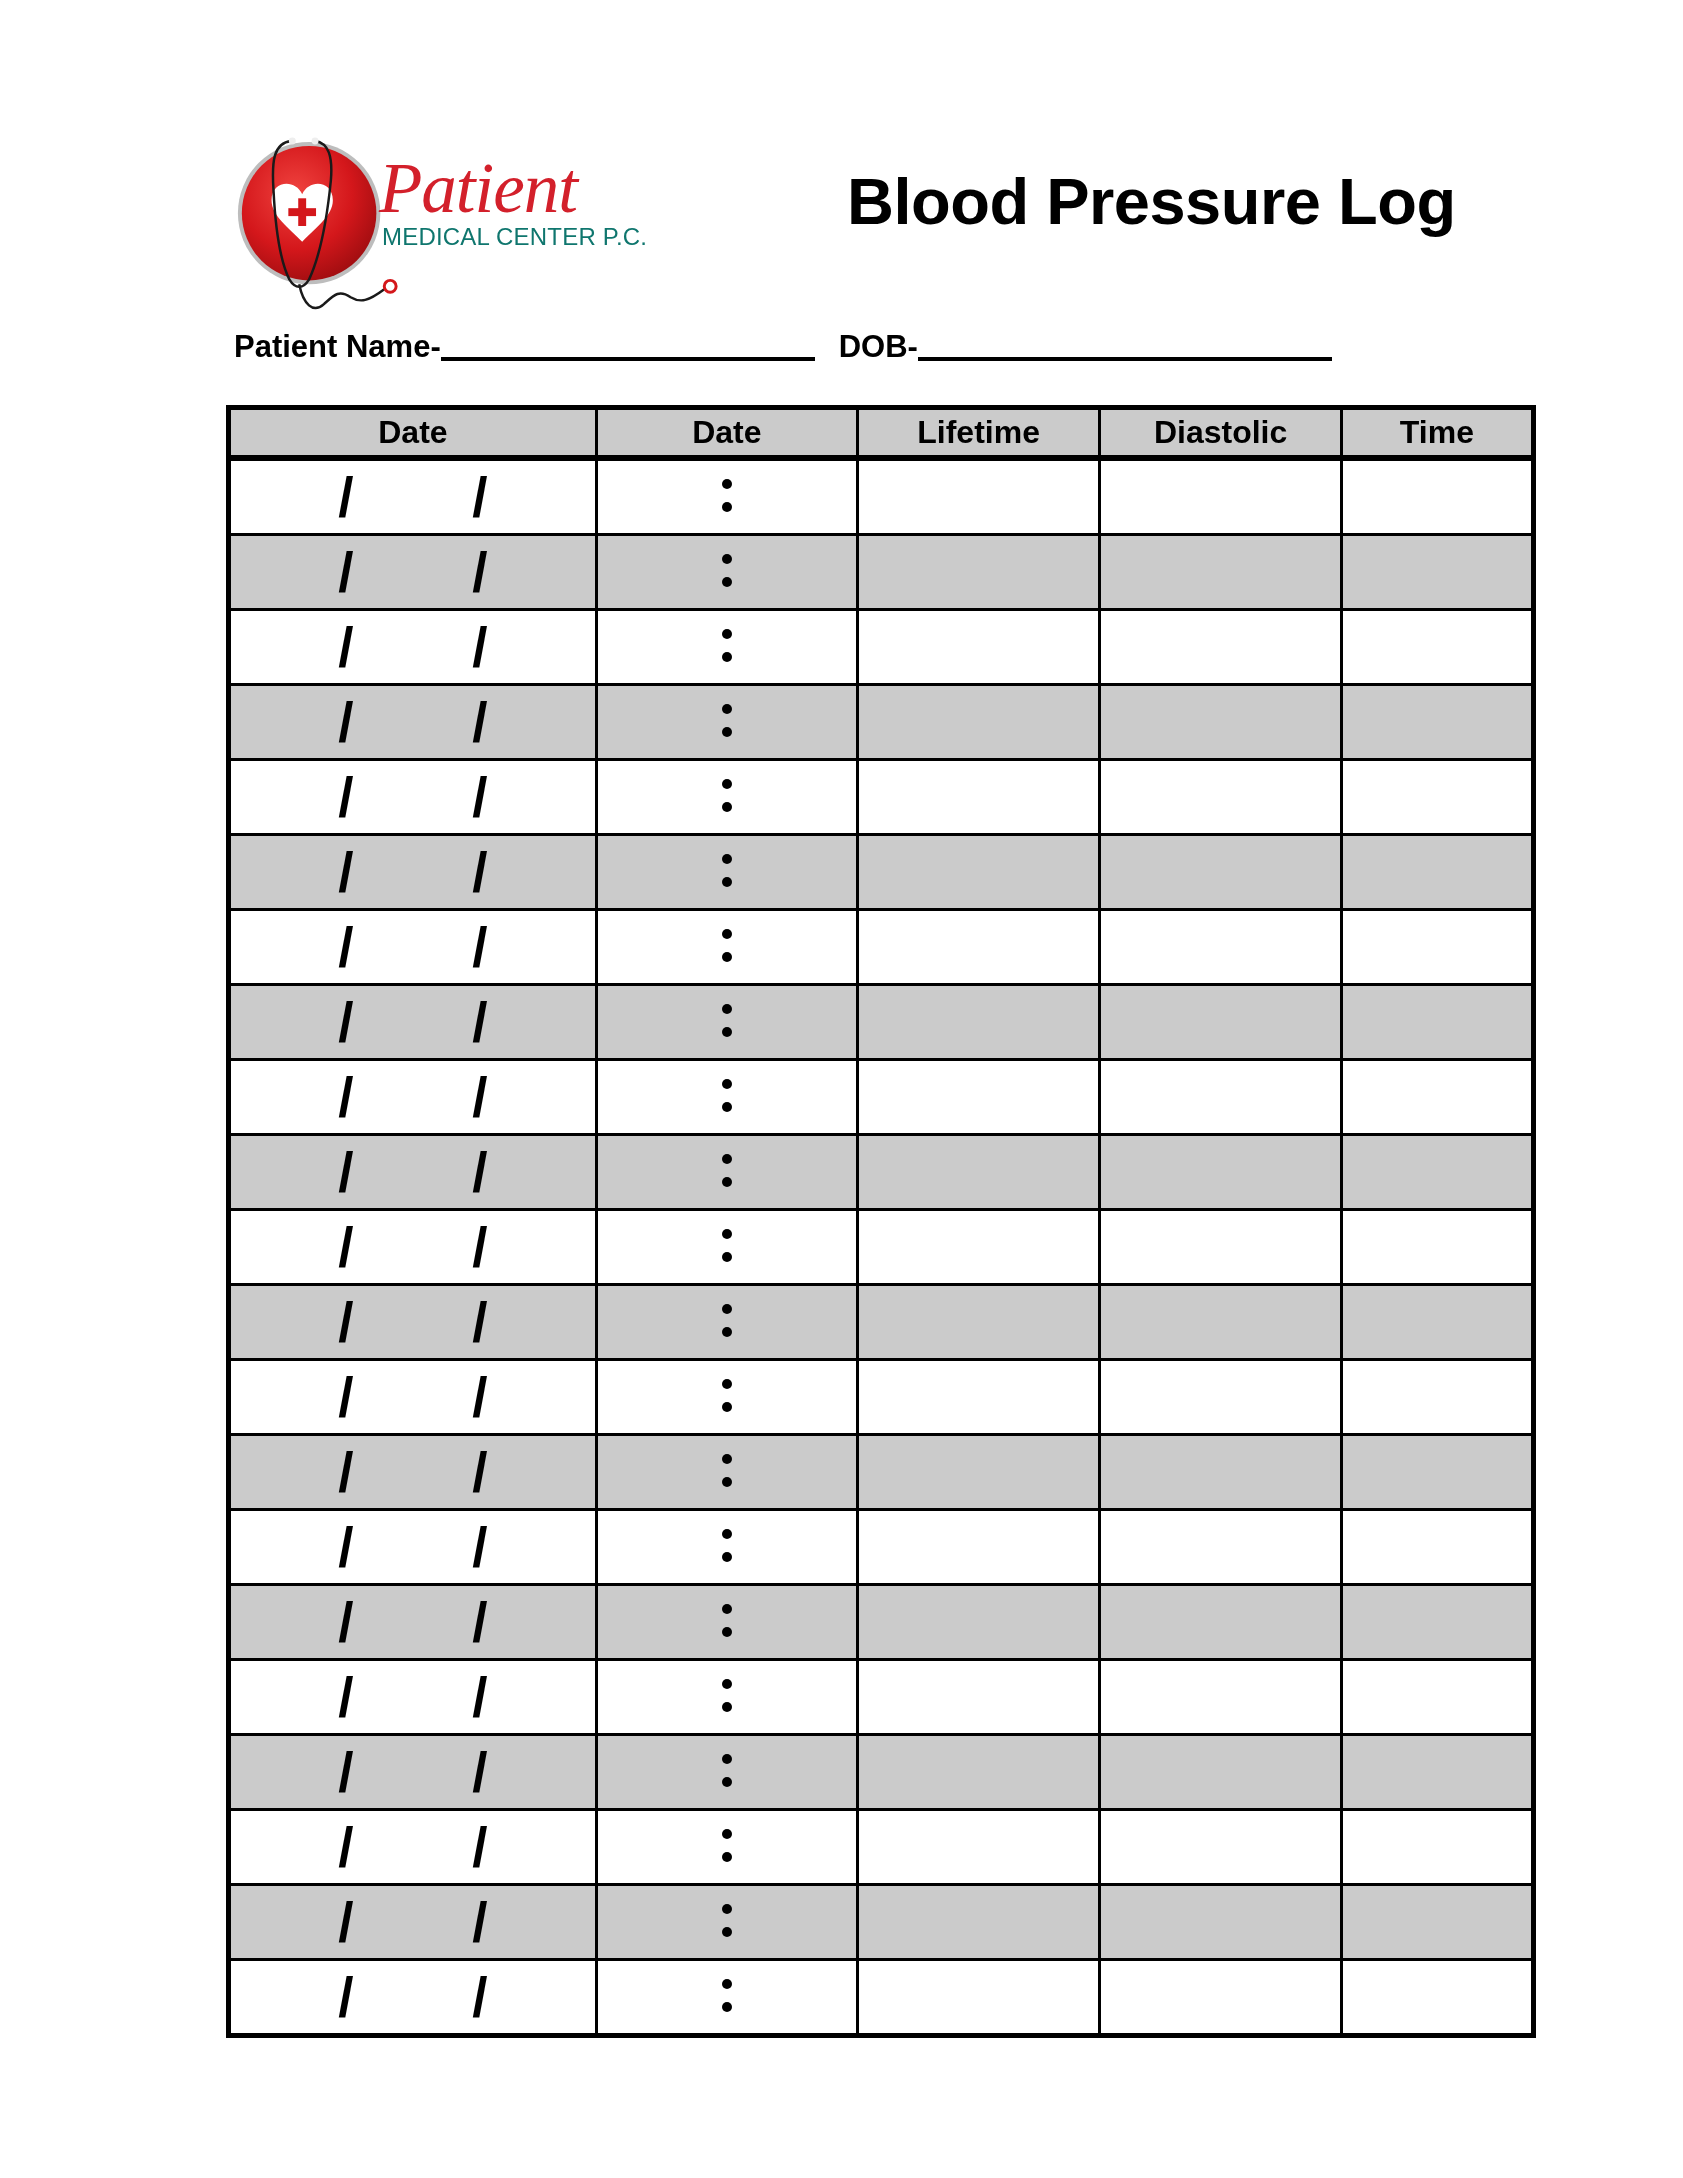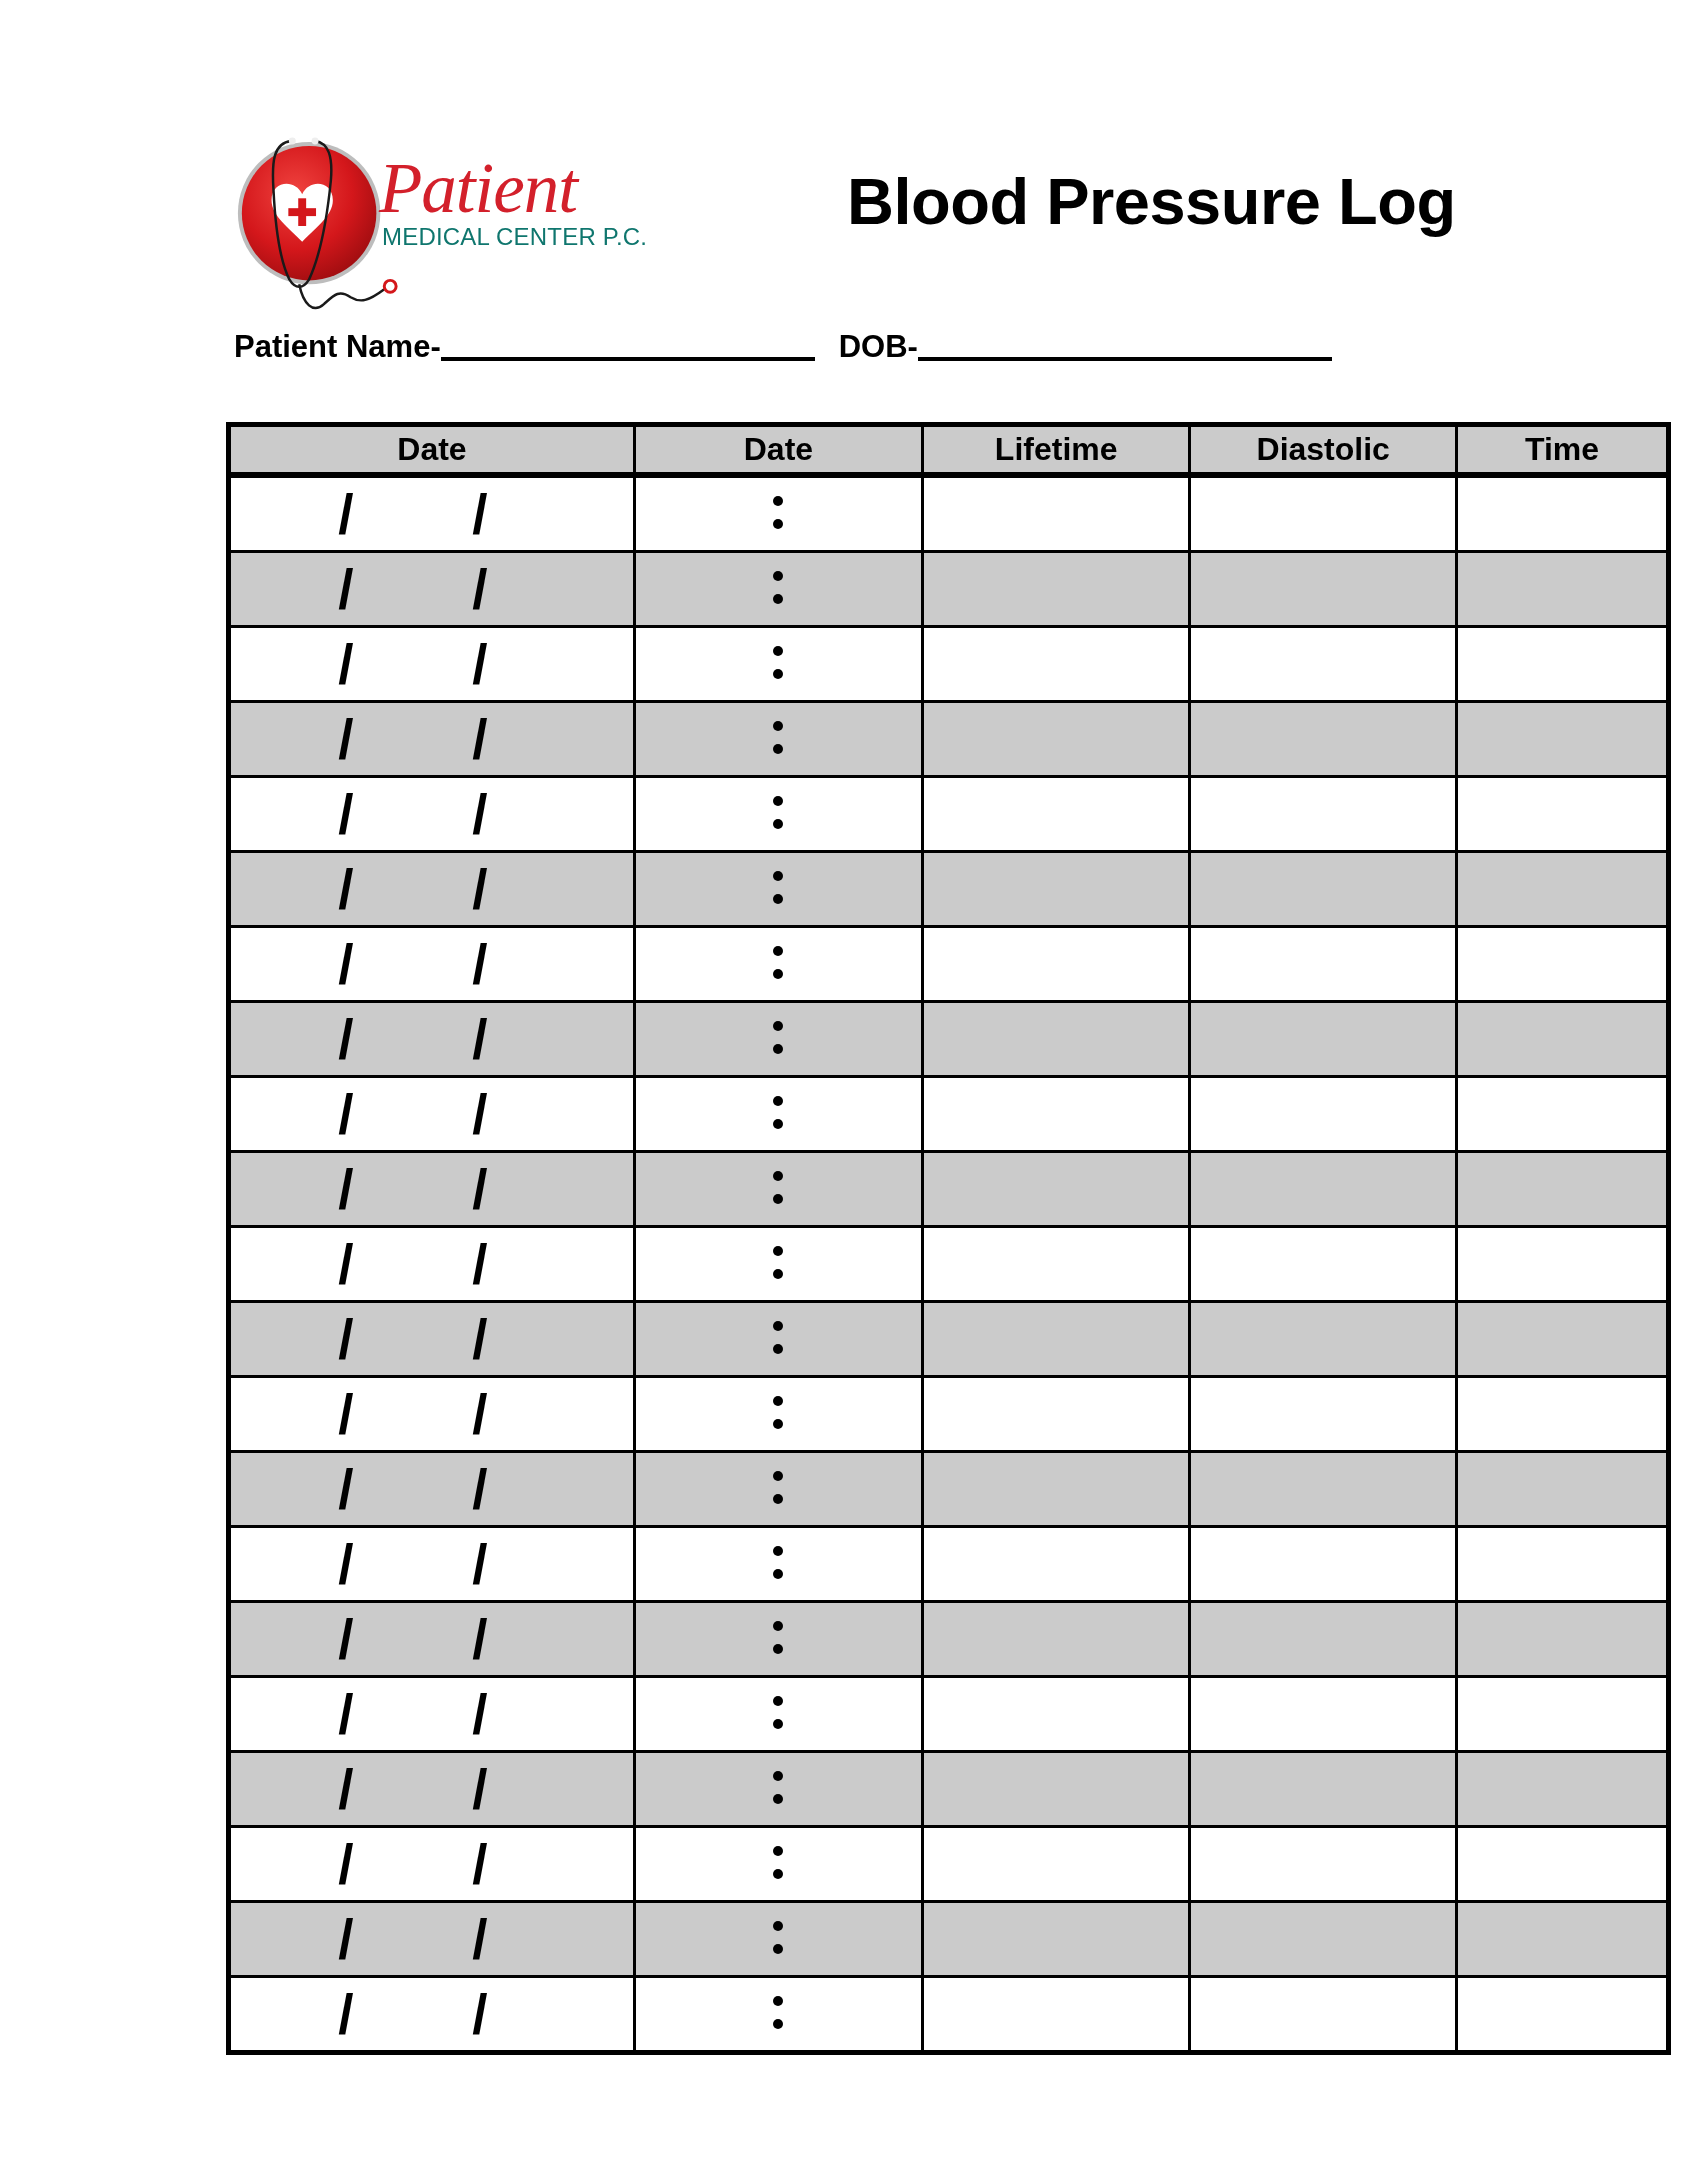--- a/index.html
+++ b/index.html
@@ -28,21 +28,21 @@
     position: absolute; left: 234px; top: 323px; height: 44px;
     display: flex; align-items: flex-end; font-weight: bold; font-size: 31px; line-height: 40px;
   }
   .patient-line .blank { display: inline-block; border-bottom: 4px solid #000; height: 30px; margin-bottom: 6px; }
   .blank-name { width: 374px; }
   .blank-dob { width: 414px; }
   .patient-line .lbl { white-space: nowrap; }
   .lbl-dob { margin-left: 24px; }
 
   .log-table {
-    position: absolute; left: 226px; top: 422px; width: 1445px;
+    position: absolute; left: 226px; top: 405px; width: 1310px;
     border-collapse: collapse; table-layout: fixed;
     border: 5px solid #000;
   }
   .log-table th, .log-table td { padding: 0; border: 3px solid #000; text-align: center; }
   .log-table th {
     background: #cbcbcb; height: 45px; font-weight: bold; font-size: 32px; line-height: 45px;
     border-bottom: 6px solid #000;
   }
   .log-table td { height: 72px; }
   .log-table tr.shaded td { background: #cbcbcb; }

